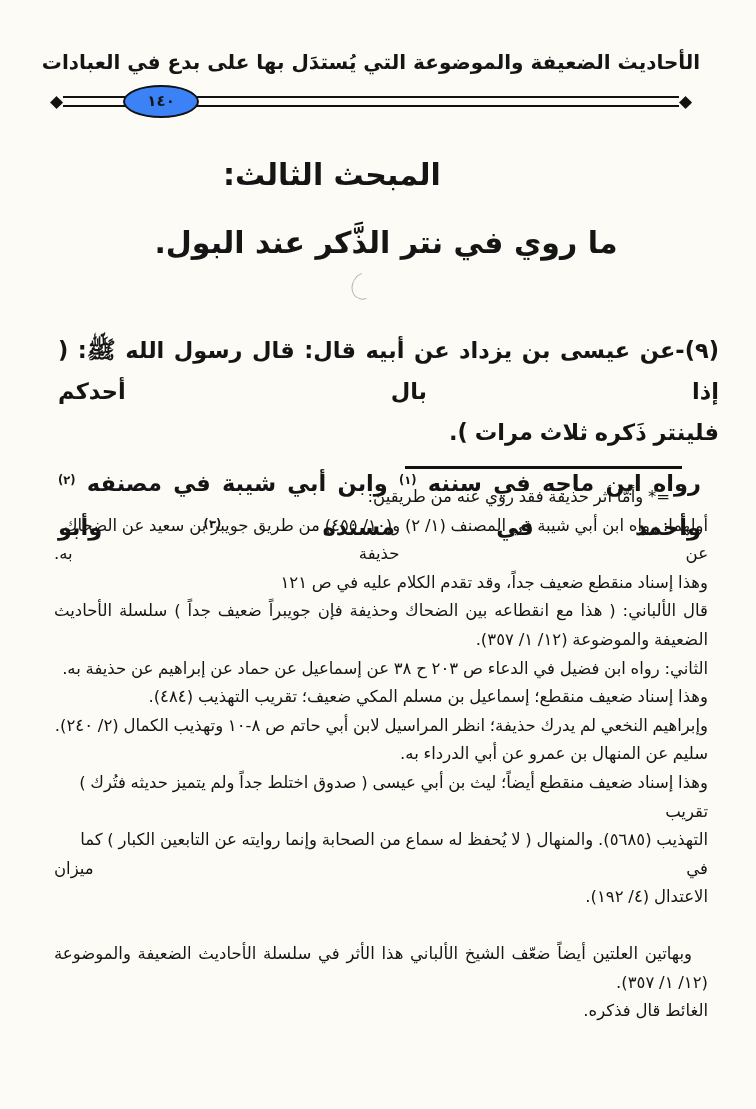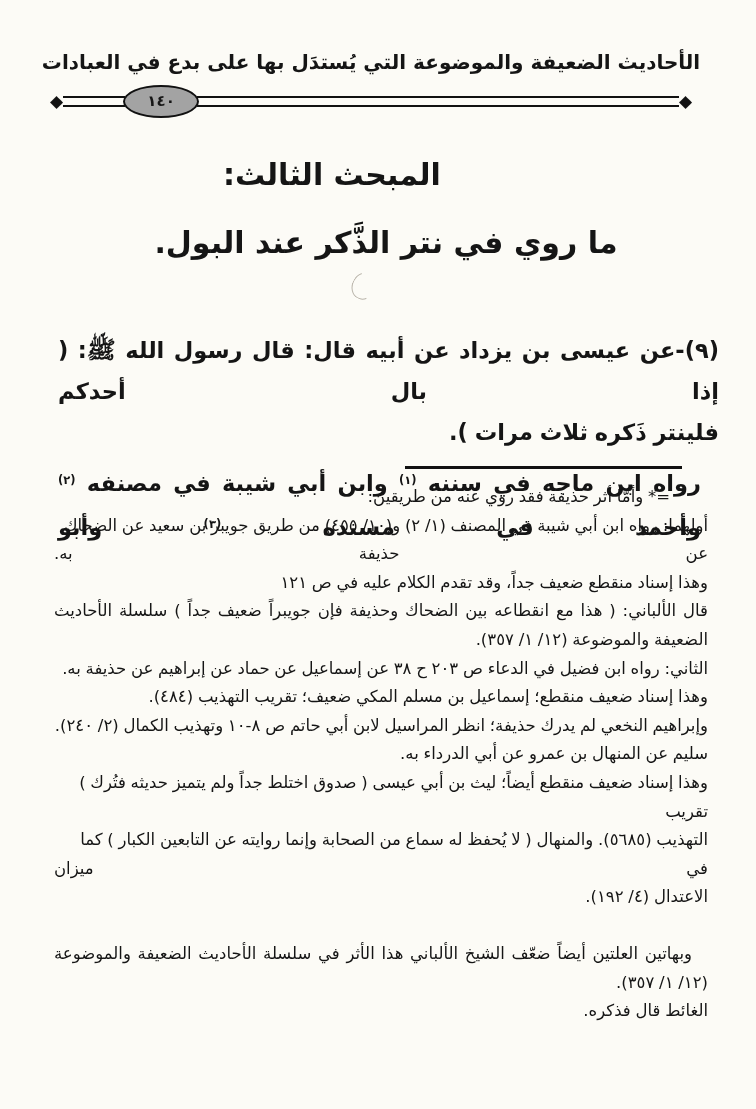--- a/index.html
+++ b/index.html
@@ -26,21 +26,21 @@
     display:flex;align-items:center;direction:ltr;
   }
   .diamond{font-size:17px;line-height:1;color:#111;flex:0 0 auto;}
   .dline{height:7px;border-top:2px solid #111;border-bottom:2px solid #111;flex:0 0 auto;}
   .dline.seg1{width:62px;}
   .dline.seg2{flex:1 1 auto;}
   .page-oval{
     flex:0 0 auto;width:72px;height:29px;
     border:2px solid #111;border-radius:50%;
     display:flex;align-items:center;justify-content:center;
-    margin:0 -2px;background:#a3a3a3;z-index:2;
+    margin:0 -2px;background:#3b82f6;z-index:2;
   }
   .page-oval span{font-size:15px;font-weight:bold;}
   
   .h1{
     position:absolute;top:157px;left:0;right:0;
     text-align:center;font-size:30px;font-weight:900;
     transform:translateX(-46px); 
   }
   .h2{
     position:absolute;top:225px;left:0;right:0;

